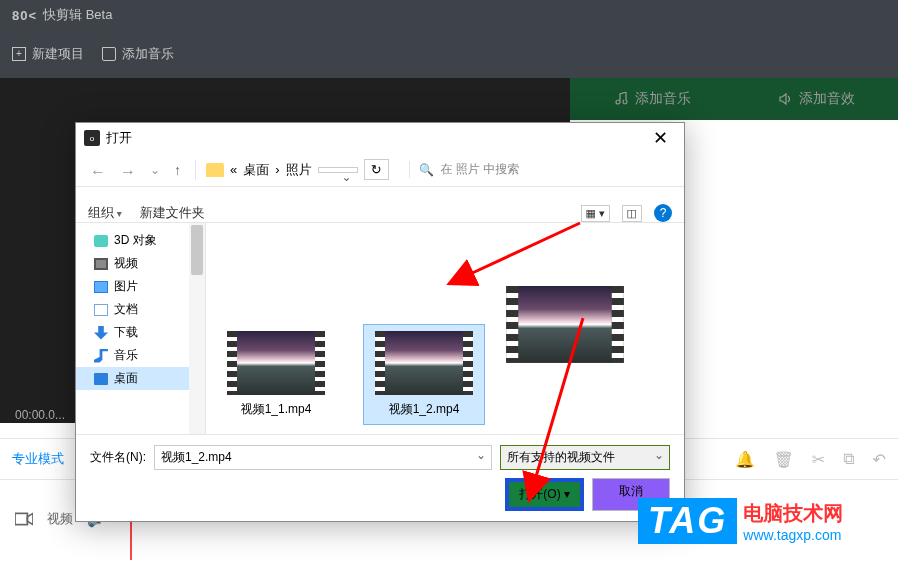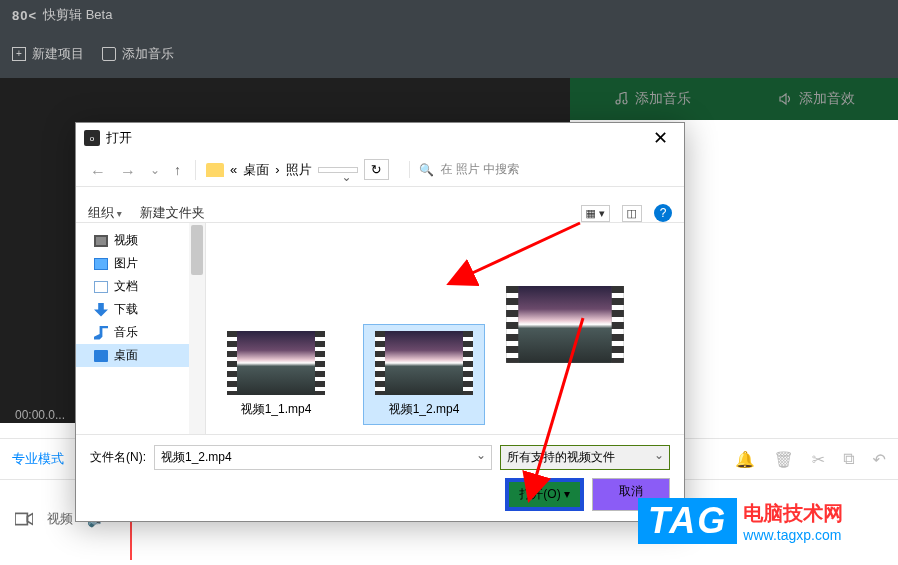--- a/index.html
+++ b/index.html
@@ -204,20 +204,24 @@
       <span class="view-dd">▦ ▾</span>
       <span class="view-dd">◫</span>
       <span class="help-ico">?</span>
     </div>
   </div>
 
   <div class="dlg-body">
     <div class="dlg-side">
       <div class="side-scroll">
           <div class="side-thumb"></div>
+        </div>
+      <div class="side-item">
+          <span class="side-ico ico-3d"></span>
+          <span>3D 对象</span>
         </div>
       <div class="side-item">
           <span class="side-ico ico-vid"></span>
           <span>视频</span>
         </div>
       <div class="side-item">
           <span class="side-ico ico-img"></span>
           <span>图片</span>
         </div>
       <div class="side-item">

